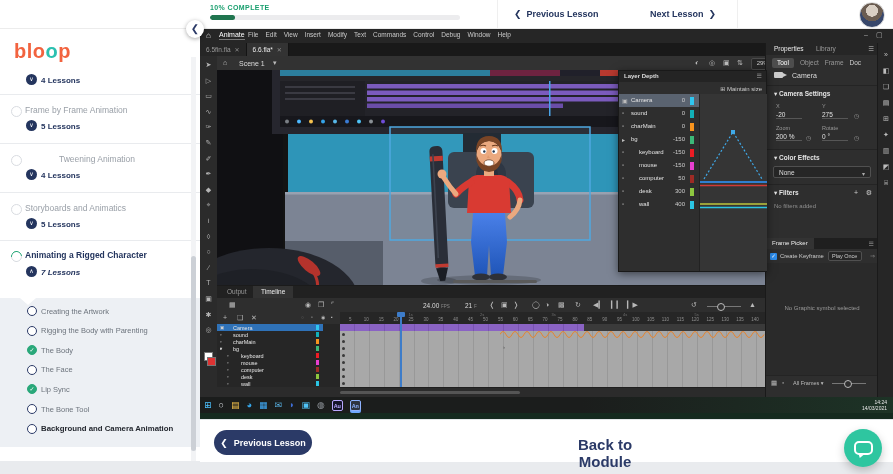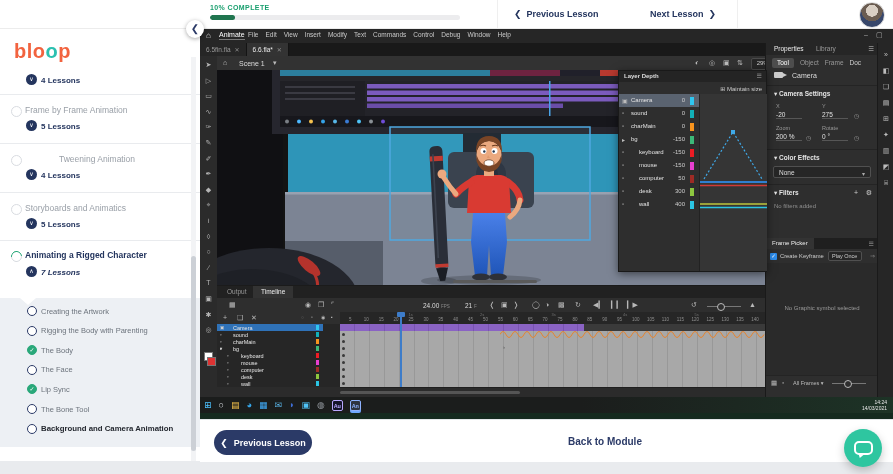--- a/index.html
+++ b/index.html
@@ -134,21 +134,21 @@
   .fp-empty{position:absolute;left:0;top:42px;width:112px;text-align:center;font-size:6px;color:#9a9a9a;}
   .fp-bot{left:0;top:332px;width:112px;height:14px;border-top:1px solid #242424;}
   .slider-line{position:absolute;left:66px;top:7px;width:34px;height:1px;background:#777;}
   .slider-knob{position:absolute;left:78px;top:4px;width:6px;height:6px;border:1px solid #bbb;border-radius:50%;background:#2e2e2e;}
   
   .rstrip{left:677px;top:15px;width:16px;height:354px;background:#262626;border-left:1px solid #1a1a1a;}
   .rs-ic{position:absolute;left:0;width:16px;text-align:center;font-size:7px;color:#bdbdbd;cursor:pointer;}
   
   .footer{left:200px;top:419px;width:693px;height:42px;background:#fff;border-top:1px solid #e4e7ea;z-index:20;}
   .prev-pill{left:14px;top:10px;width:98px;height:25px;border-radius:14px;background:#2b3a67;color:#fff;font-size:9px;font-weight:bold;display:flex;align-items:center;justify-content:center;gap:6px;cursor:pointer;}
-  .back-link{left:360px;top:16px;width:90px;text-align:center;font-size:10px;font-weight:bold;color:#2b3a67;cursor:pointer;}
+  .back-link{left:360px;top:16px;width:90px;text-align:center;font-size:15px;font-weight:bold;color:#2b3a67;cursor:pointer;}
   .fab{left:844px;top:429px;width:38px;height:38px;border-radius:50%;background:#2ec6a0;box-shadow:0 4px 10px rgba(0,0,0,.22);z-index:45;cursor:pointer;}
   .fab .bub{position:absolute;left:10px;top:12px;width:15px;height:10px;border:2px solid #fff;border-radius:5px;}
   .fab .tail{position:absolute;left:13px;top:25px;width:0;height:0;border:3px solid transparent;border-top:4px solid #fff;transform:skewX(-25deg);}
 </style>
 </head>
 <body>
 
 <div id="page">
 
   <div class="a tophdr">

